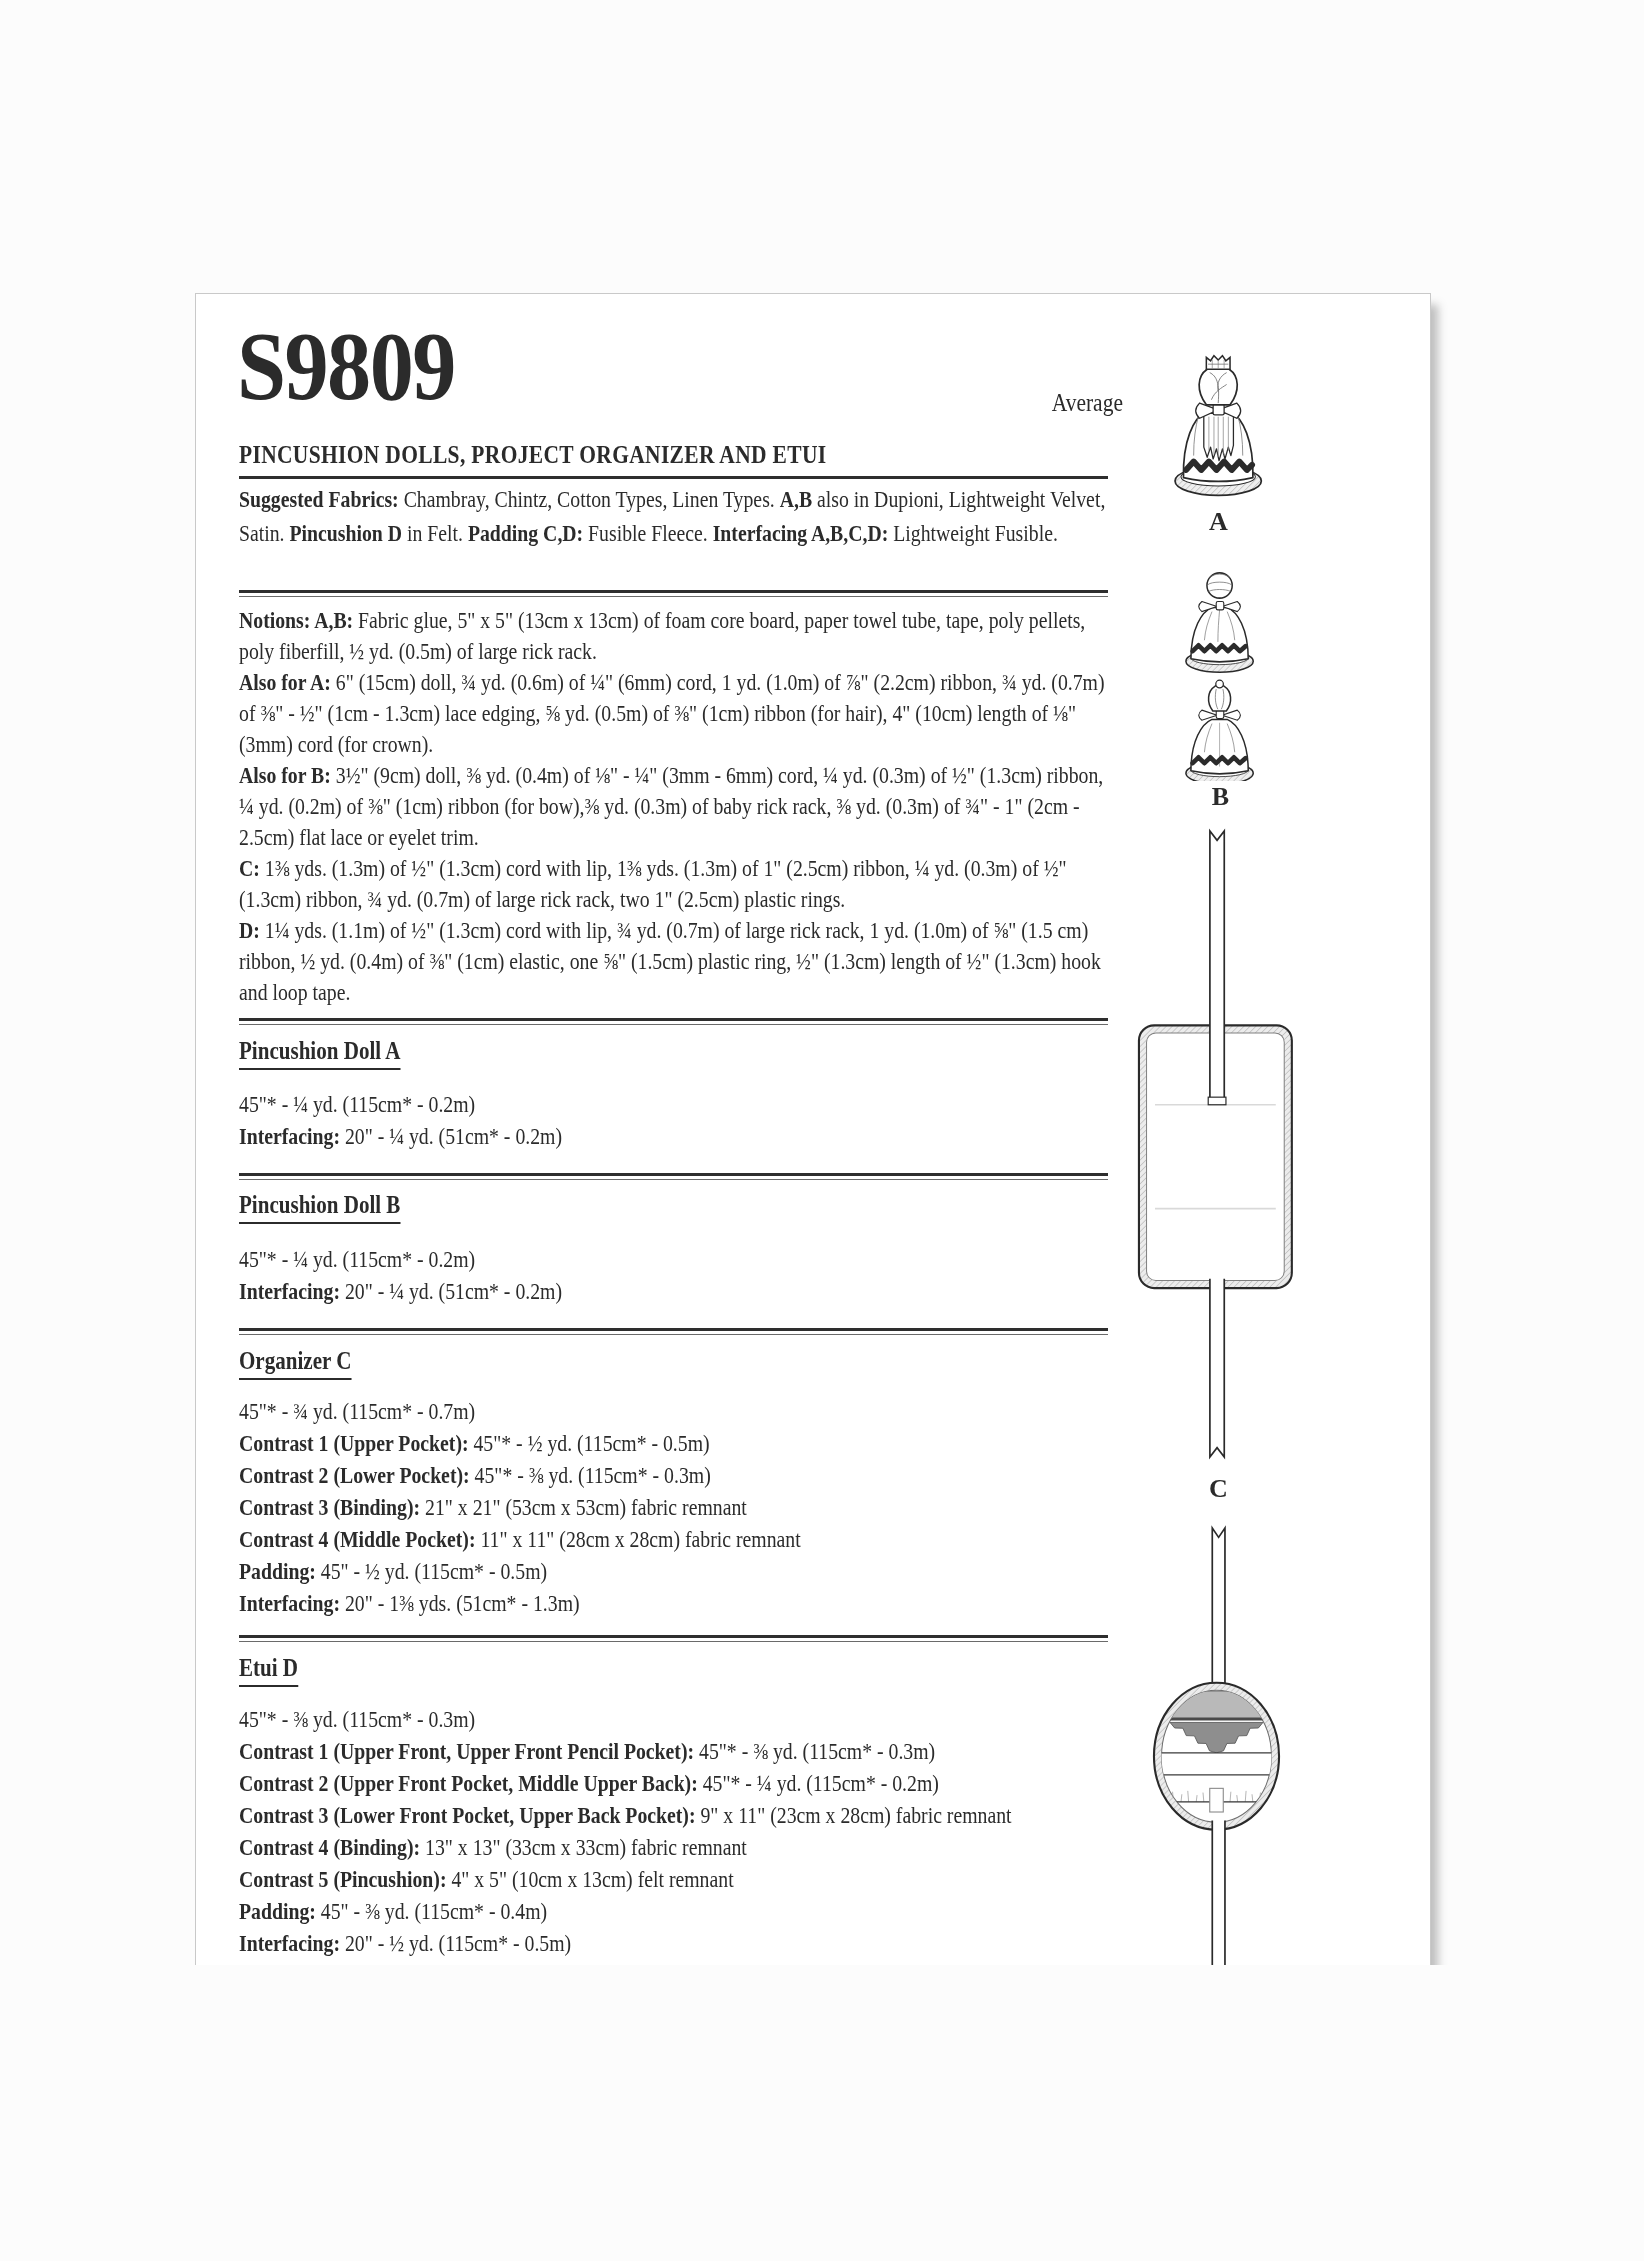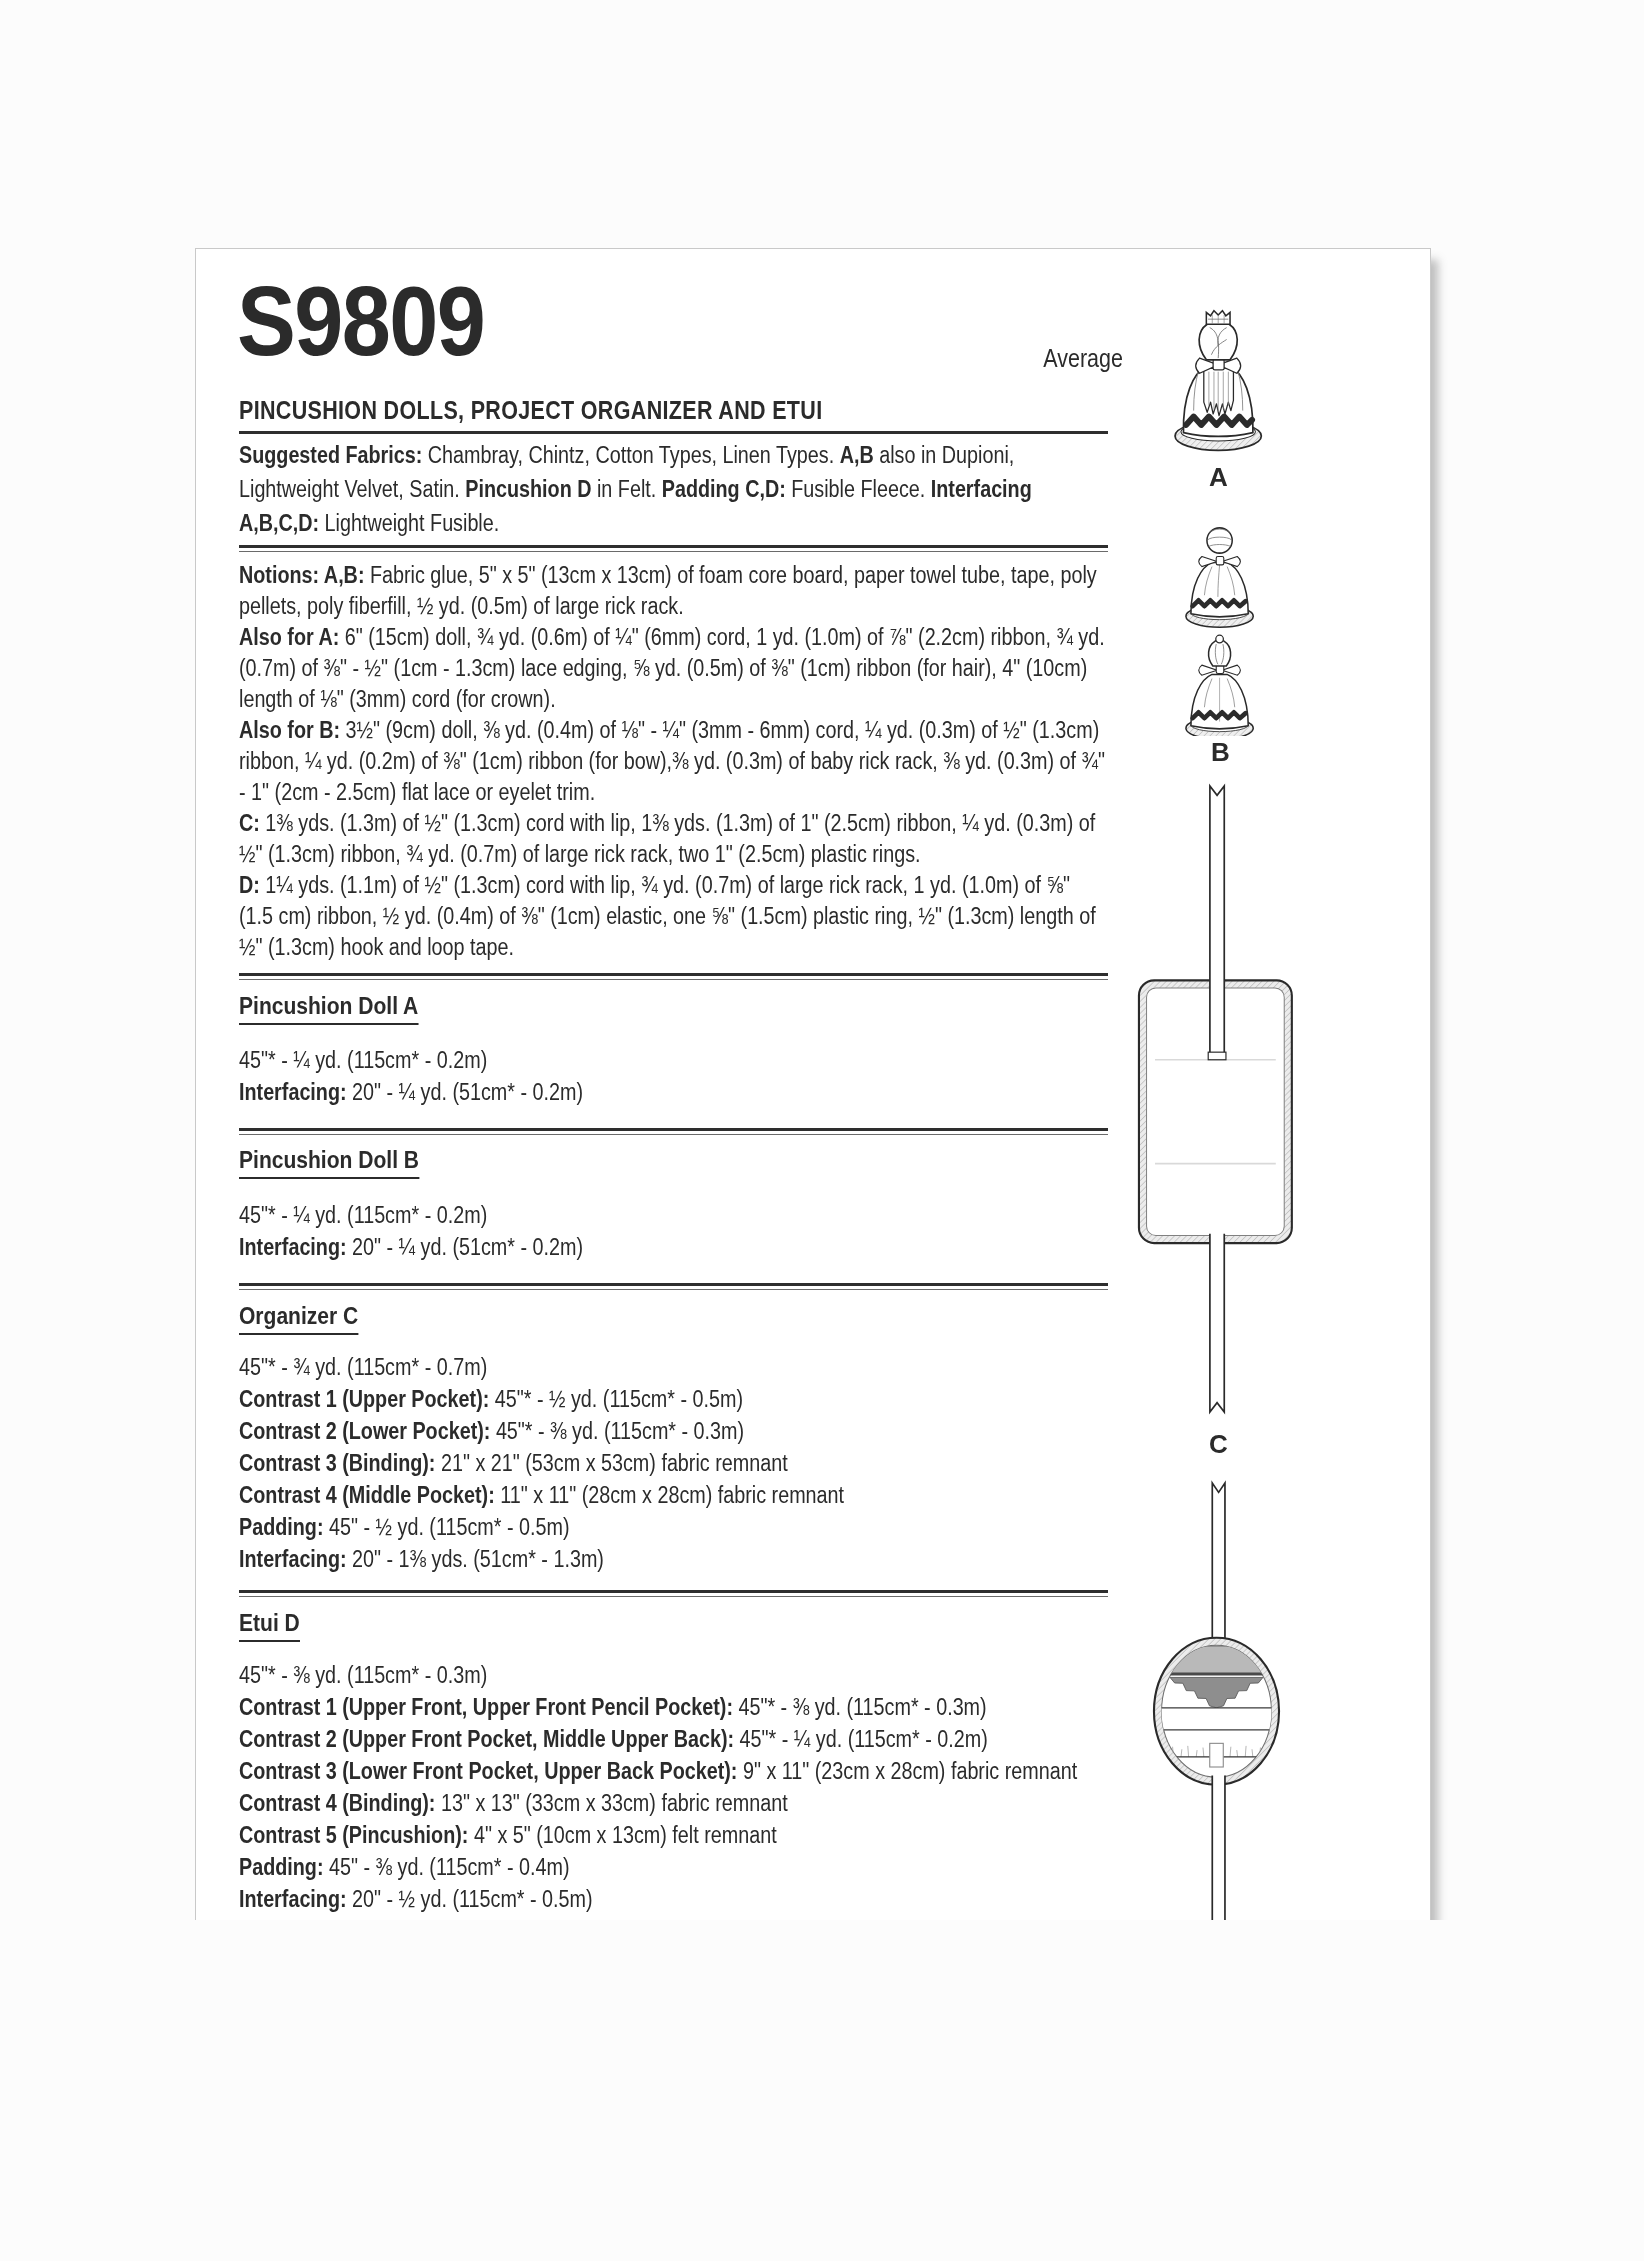--- a/index.html
+++ b/index.html
@@ -1,17 +1,17 @@
 <!DOCTYPE html>
 <html style="font-size:13.5px"><head>
 <meta charset="utf-8">
 <style>
   html,body{margin:0;padding:0;background:#fcfcfc;}
   .canvas{position:relative;width:1644px;height:1920px;background:#fcfcfc;overflow:hidden;
-          font-family:Liberation Sans, sans-serif;color:#2b2b2b;}
+          font-family:Liberation Serif, serif;color:#2b2b2b;margin-top:45px;}
   .page{position:absolute;left:195px;top:248px;width:1234px;height:1780px;background:#ffffff;
         border:0.8px solid #c9c9c9;box-shadow:8.5px 10px 8.5px -1.7px rgba(90,90,90,.38);}
   .cond{position:absolute;left:43px;width:1011px;transform:scaleX(0.859);transform-origin:0 0;}
   .title{position:absolute;left:41px;top:18.6px;font-size:98px;font-weight:700;letter-spacing:-1.7px;
          transform:scaleX(0.9);transform-origin:0 0;white-space:nowrap;line-height:1.1;}
   .average{position:absolute;left:43px;top:95px;width:1029px;text-align:right;font-size:25px;
            transform:scaleX(0.859);transform-origin:0 0;}
   .main-heading{top:147px;font-size:25px;font-weight:700;letter-spacing:0.4px;white-space:nowrap;}
   .rule-heading{position:absolute;left:43px;width:869px;height:3.4px;background:#2e2e2e;top:182px;}
   .rule{position:absolute;left:43px;width:869px;height:2.5px;

